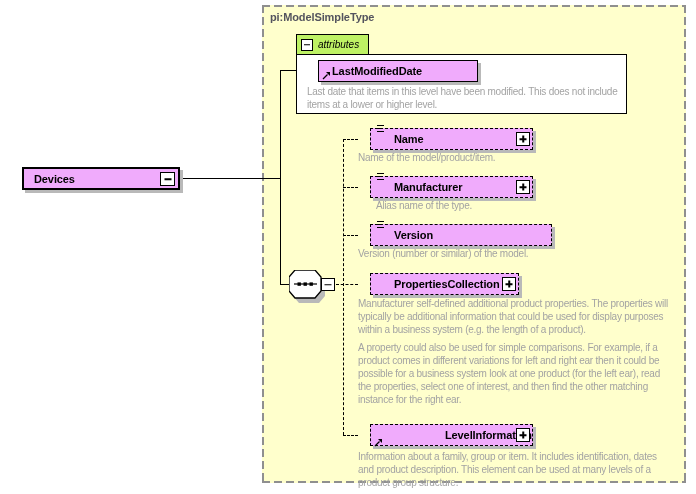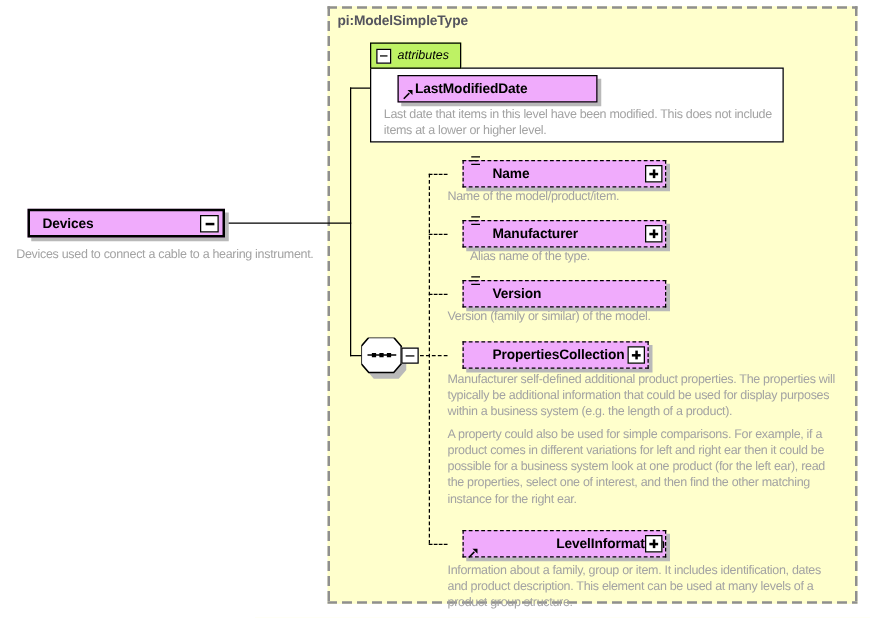--- a/index.html
+++ b/index.html
@@ -78,21 +78,20 @@
   <div class="hdash" style="left:343px; top:187px; width:15px;"></div>
   <div class="hdash" style="left:343px; top:235px; width:15px;"></div>
   <div class="hdash" style="left:343px; top:435px; width:15px;"></div>
 
   <div class="elem-box solid" style="left:10px; top:167px; width:158px; height:23px; padding-left:10px;">
     <span>Devices</span>
   </div>
   <span class="sq" style="left:160px; top:172px; width:15px; height:14px; z-index:4;">
       <i class="bar-h"></i>
     </span>
-  <div class="desc" style="left:13px; top:197px; width:300px;">Devices used to connect a cable to a hearing instrument.</div>
 
   <div class="attr-tab">
     <span class="sq small" style="width:12px;height:12px;">
         <i class="bar-h"></i>
       </span>
     <span class="attr-label">attributes</span>
   </div>
   <div class="attr-body"></div>
   <div class="elem-box solid-thin" style="left:306px; top:60px; width:160px; height:22px; padding-left:13px; z-index:3;">
     <svg class="ref-icon" width="9" height="9">
@@ -133,27 +132,27 @@
       <path d="M3 1.5h7M1 4.5h7M3 7.5h7" stroke="#000" stroke-width="1" fill="none"></path>
       </svg>
     <span>Manufacturer</span>
     <span class="sq plus-pos">
         <i class="bar-h"></i>
         <i class="bar-v"></i>
       </span>
   </div>
   <div class="desc" style="left:376px; top:199px; width:330px;">Alias name of the type.</div>
 
-  <div class="elem-box dashed child-label" style="left:358px; top:224px; width:163px; height:22px;">
+  <div class="elem-box dashed child-label" style="left:358px; top:224px; width:182px; height:22px;">
     <svg class="elem-icon" width="12" height="9">
       <path d="M3 1.5h7M1 4.5h7M3 7.5h7" stroke="#000" stroke-width="1" fill="none"></path>
       </svg>
     <span>Version</span>
   </div>
-  <div class="desc" style="left:358px; top:247px; width:330px;">Version (family or similar) of the model.</div>
+  <div class="desc" style="left:358px; top:247px; width:330px;">Version (number or similar) of the model.</div>
 
   <div class="elem-box dashed child-label" style="left:358px; top:273px; width:149px; height:22px;">
     <span>PropertiesCollection</span>
     <span class="sq plus-pos">
         <i class="bar-h"></i>
         <i class="bar-v"></i>
       </span>
   </div>
   <div class="desc" style="left:358px; top:297px; width:330px;">Manufacturer self-defined additional product properties.  The properties will
 typically be additional information that could be used for display purposes

